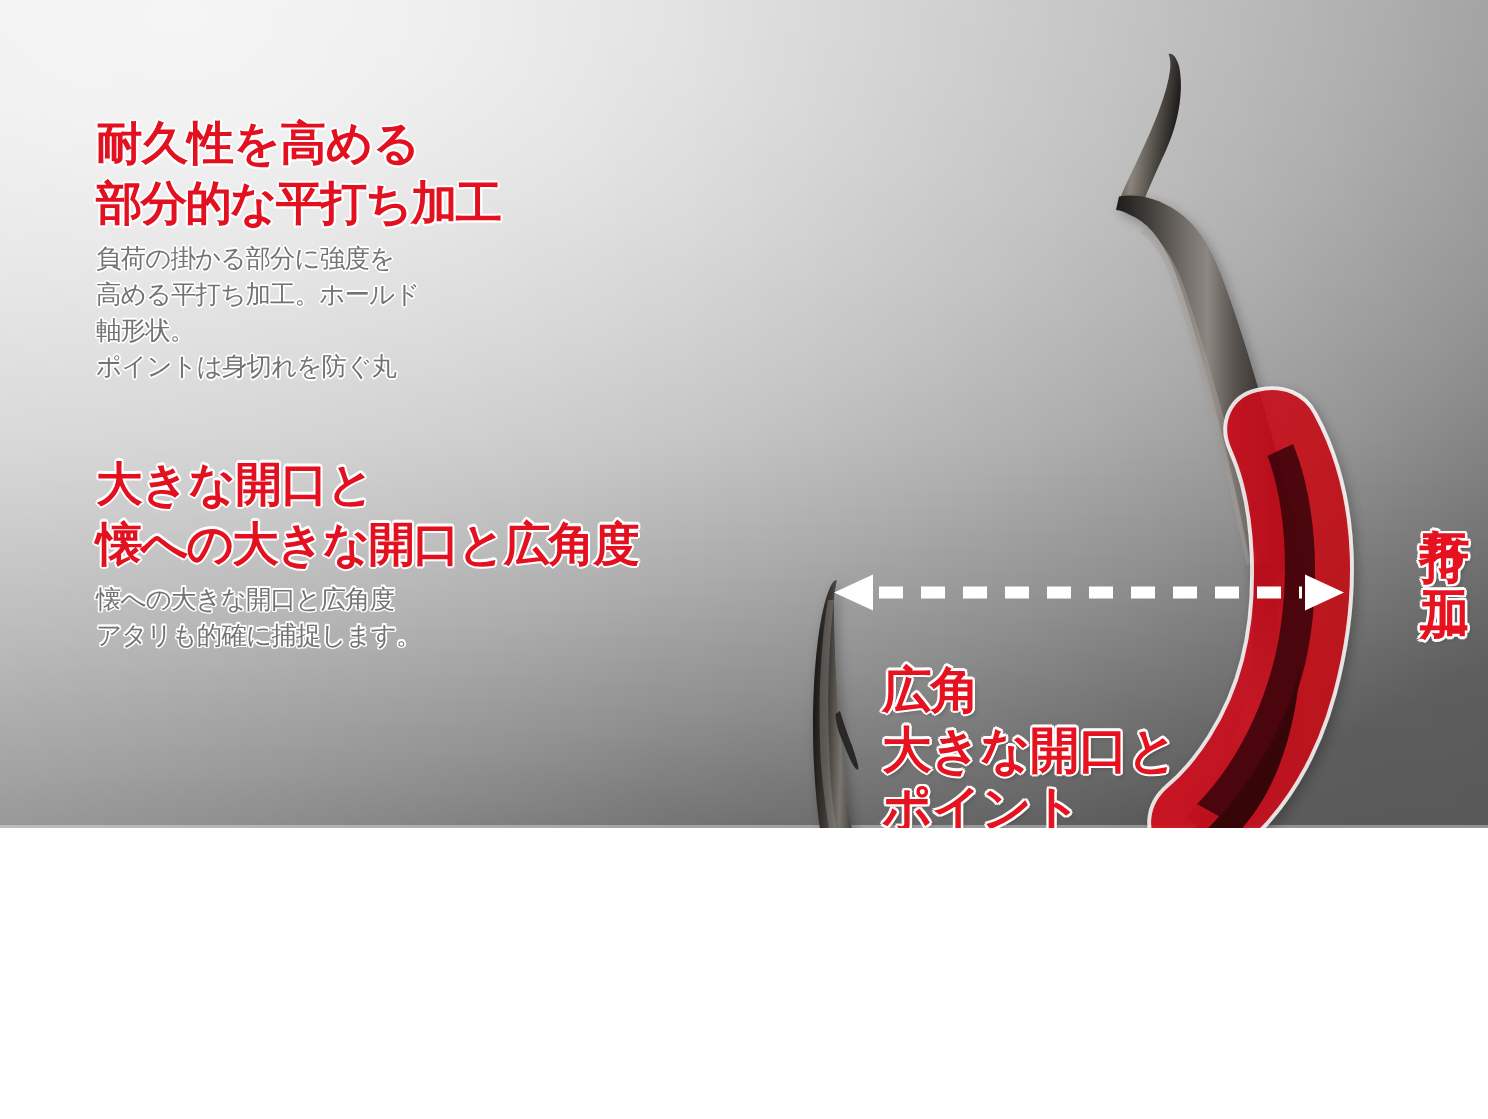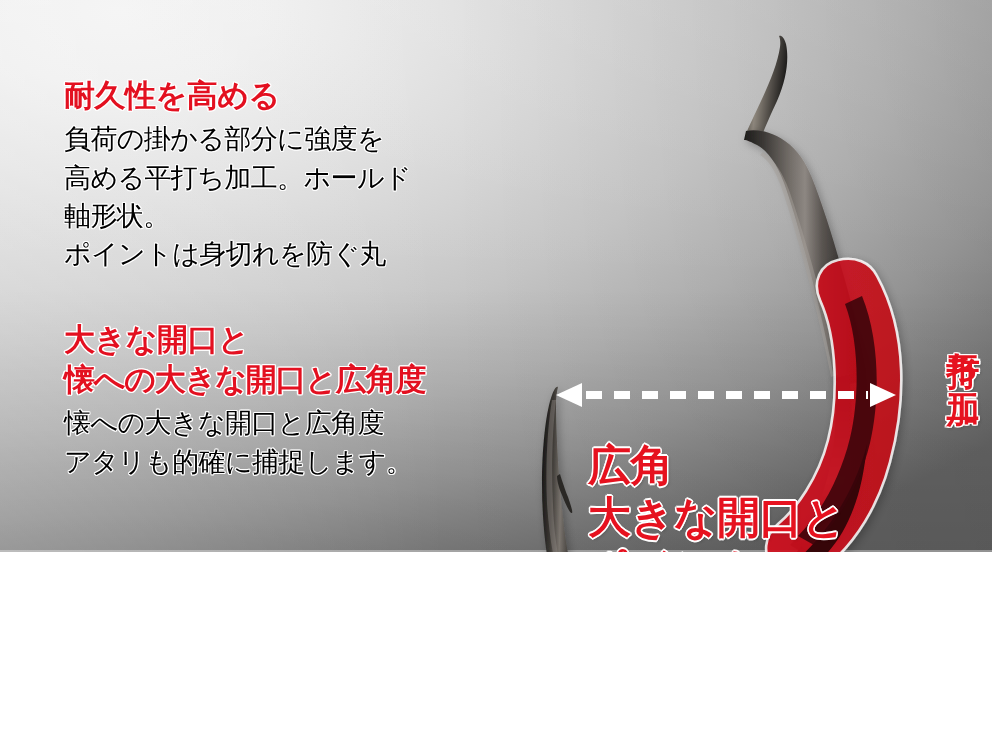--- a/index.html
+++ b/index.html
@@ -85,23 +85,23 @@
     text-shadow:
        1.4px 0 0 #ffffff, -1.4px 0 0 #ffffff,
        0 1.4px 0 #ffffff, 0 -1.4px 0 #ffffff,
        1px 1px 0 #ffffff, -1px 1px 0 #ffffff,
        1px -1px 0 #ffffff, -1px -1px 0 #ffffff;
   }
   .headline .ln { display: block; }
   .headline .ln2 { letter-spacing: -1.2px; }
 
   .body-copy {
-    color: #000000;
+    color: #737373;
     font-weight: 500;
-    font-size: 27px;
+    font-size: 17px;
     line-height: 1.42;
     letter-spacing: -0.6px;
     margin: 0;
     text-shadow:
        1.1px 0 0 #ffffff, -1.1px 0 0 #ffffff,
        0 1.1px 0 #ffffff, 0 -1.1px 0 #ffffff,
        0.8px 0.8px 0 #ffffff, -0.8px 0.8px 0 #ffffff,
        0.8px -0.8px 0 #ffffff, -0.8px -0.8px 0 #ffffff;
   }
   .body-copy .ln { display: block; white-space: nowrap; }
@@ -122,21 +122,21 @@
     text-shadow:
        1.6px 0 0 #ffffff, -1.6px 0 0 #ffffff,
        0 1.6px 0 #ffffff, 0 -1.6px 0 #ffffff,
        1.2px 1.2px 0 #ffffff, -1.2px 1.2px 0 #ffffff,
        1.2px -1.2px 0 #ffffff, -1.2px -1.2px 0 #ffffff,
        2px 2px 3px rgba(0,0,0,0.18);
   }
   #callout-point {
     left: 588px;
     top: 440px;
-    font-size: 43px;
+    font-size: 33px;
     line-height: 1.20;
     letter-spacing: -0.6px;
   }
   #callout-point .ln { display: block; white-space: nowrap; }
 
   #callout-flat {
     right: 12px;
     top: 330px;
     font-size: 33px;
     line-height: 1.05;
@@ -331,20 +331,21 @@
     <polygon points="0,15 26,3 26,27" fill="#ffffff"></polygon>
     <polygon points="340,15 314,3 314,27" fill="#ffffff"></polygon>
     <line x1="30" y1="15" x2="312" y2="15" stroke="#ffffff" stroke-width="8" stroke-dasharray="16 12" stroke-linecap="butt"></line>
   </svg>
 
   <div id="copy">
 
     <div class="block">
       <h2 class="headline">
         <span class="ln">耐久性を高める</span>
+        <span class="ln ln2">部分的な平打ち加工</span>
       </h2>
       <p class="body-copy">
         <span class="ln">負荷の掛かる部分に強度を</span>
         <span class="ln">高める平打ち加工。ホールド</span>
         <span class="ln">軸形状。</span>
         <span class="ln">ポイントは身切れを防ぐ丸</span>
       </p>
     </div>
 
     <div class="block">

